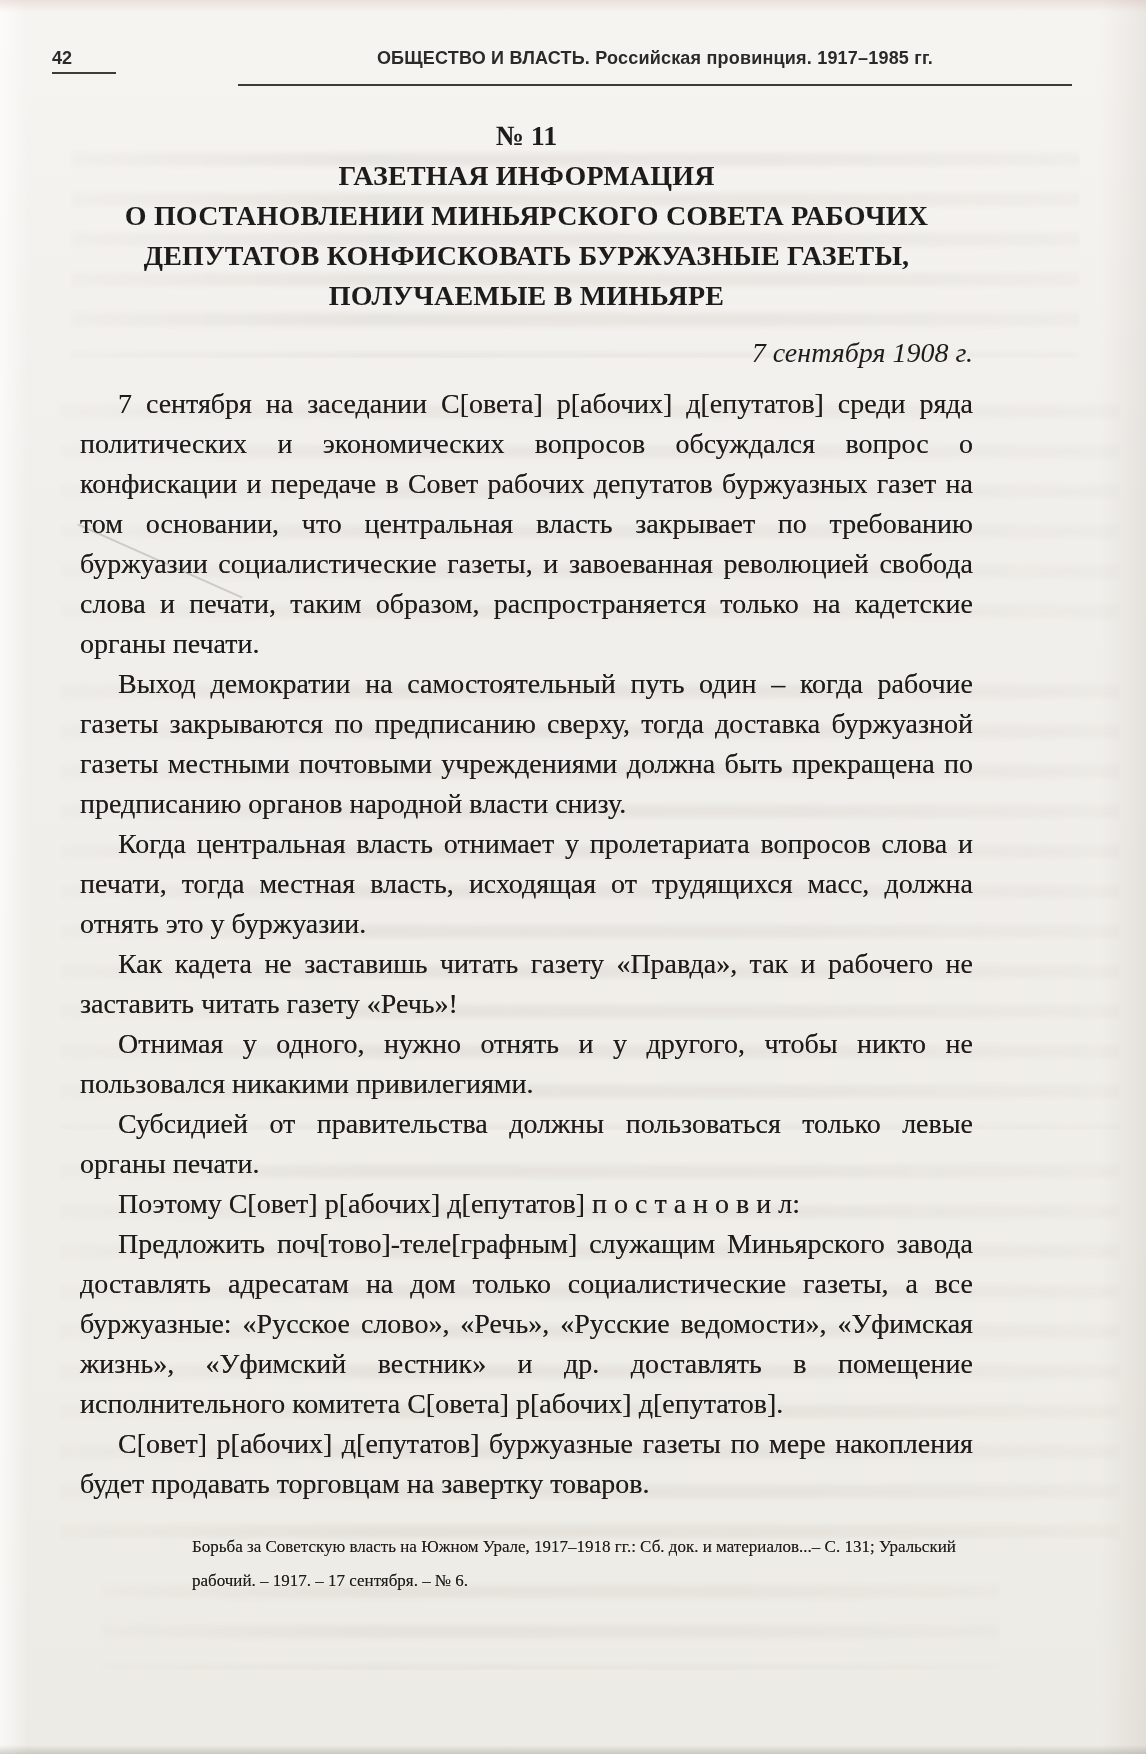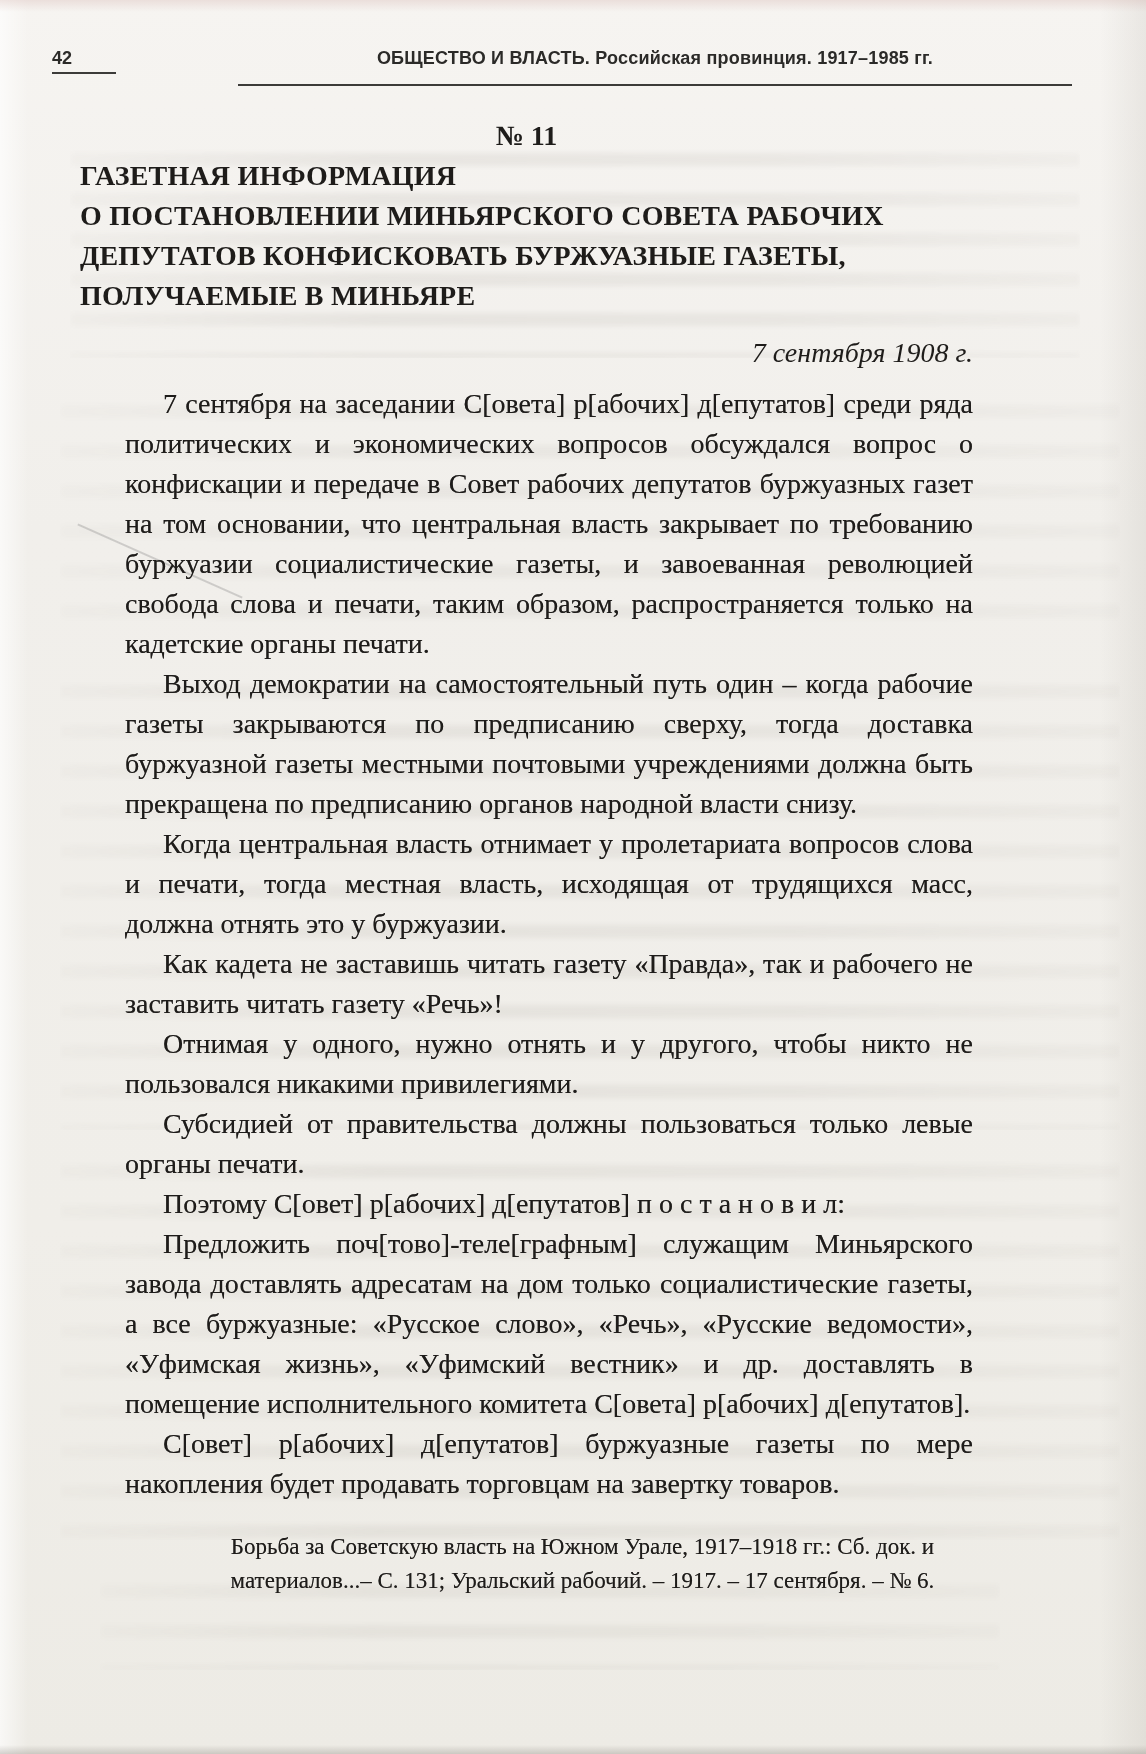--- a/index.html
+++ b/index.html
@@ -99,51 +99,51 @@
     top: 116px;
   }
   .doc-number {
     text-align: center;
     font-weight: bold;
     font-size: 28px;
     line-height: 40px;
   }
   .doc-title {
     margin: 0;
+    text-align: center;
     font-weight: bold;
     font-size: 28px;
     line-height: 40px;
     white-space: pre-line;
     letter-spacing: .2px;
   }
   .doc-date {
     margin-top: 20px;
     text-align: right;
     font-style: italic;
     font-size: 28px;
     line-height: 34px;
   }
   .doc-body {
     margin-top: 14px;
-    margin-left: 45px;
   }
   .doc-body p {
     margin: 0;
     font-size: 28px;
     line-height: 40px;
     text-align: justify;
     text-indent: 38px;
     text-shadow: 0 0 .4px rgba(20,18,16,.6);
   }
   .doc-source {
     margin-top: 26px;
     margin-left: 112px;
-    font-size: 23px;
+    font-size: 17px;
     line-height: 34px;
-    text-align: center;
+    text-align: left;
     text-shadow: 0 0 .4px rgba(20,18,16,.55);
   }
 </style>
 </head>
 <body>
 
 <div class="page">
 
   <div class="ghost ghost-1"></div>
   <div class="ghost ghost-2"></div>

